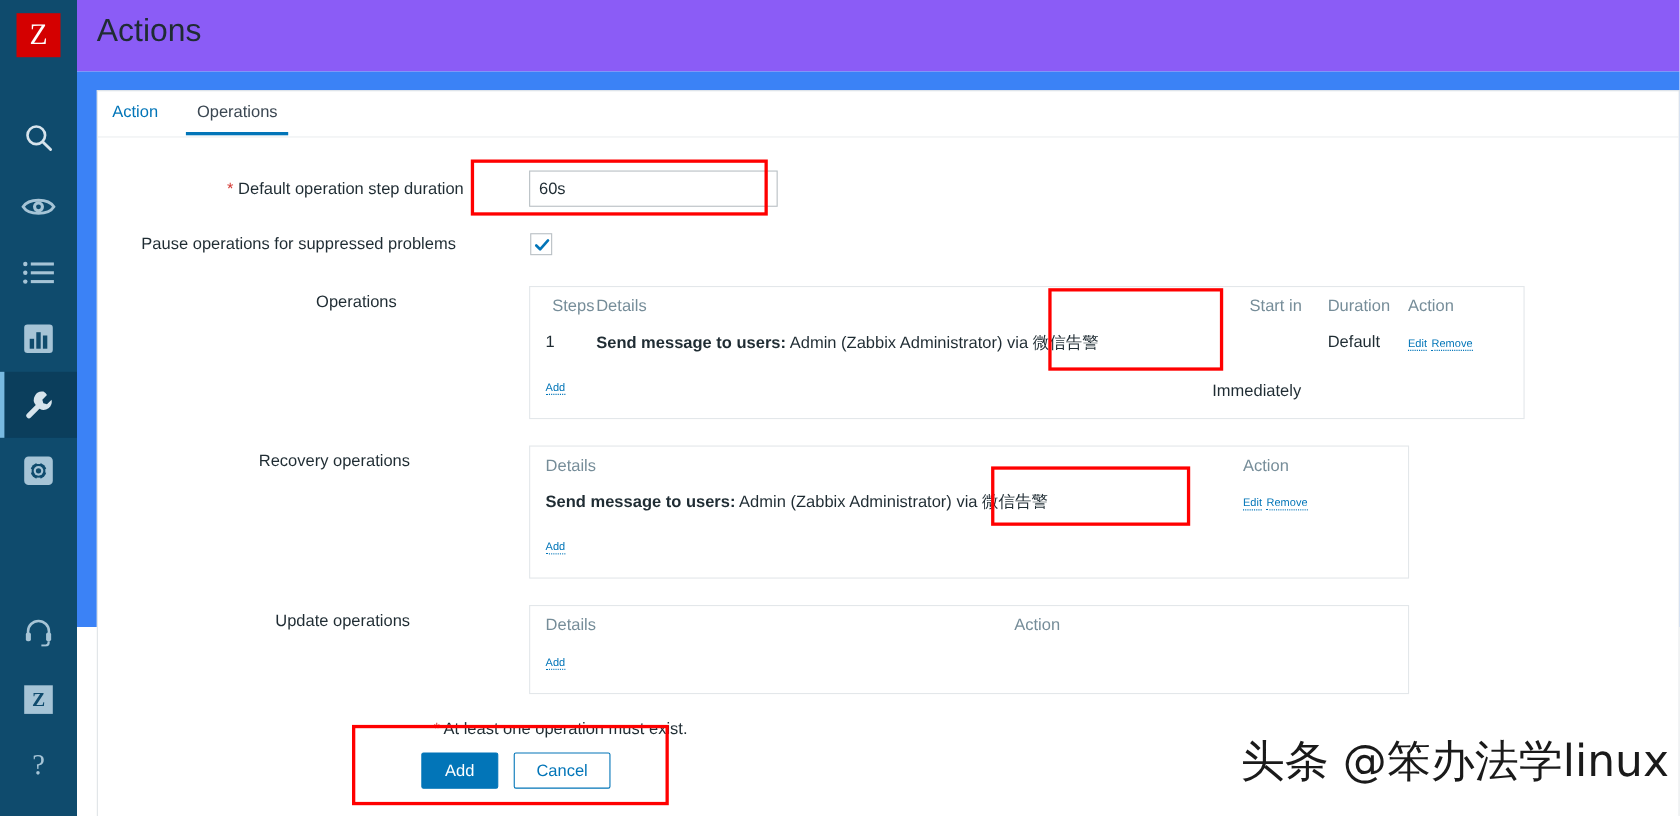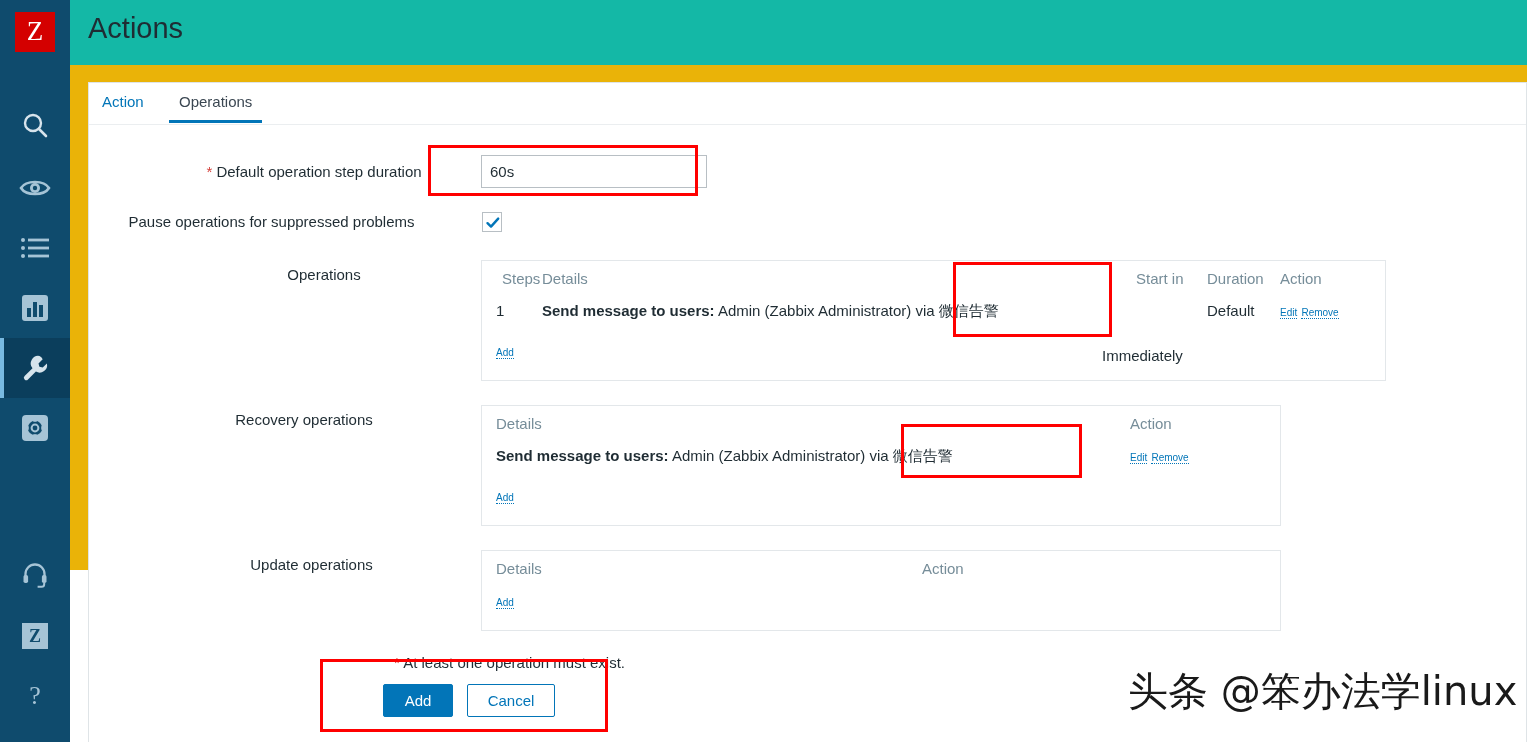--- a/index.html
+++ b/index.html
@@ -53,32 +53,32 @@
     width: 26px; height: 26px; background: #a6c4d6;
     display: flex; align-items: center; justify-content: center;
     color: #0f4b6d; font-size: 18px; font-weight: bold;
     font-family: "Liberation Serif", serif;
   }
 
   
   .header {
     position: absolute; left: 70px; top: 0;
     width: 1457px; height: 65px;
-    background: #14b8a6;
+    background: #8b5cf6;
   }
   .page-title {
     position: absolute; left: 18px; top: 12px;
     font-size: 29px; color: #1f2c33; font-weight: normal;
   }
 
   
   .content-bg {
     position: absolute; left: 70px; top: 65px;
     width: 1457px; height: 505px;
-    background: #eab308;
+    background: #3b82f6;
   }
   .card {
     position: absolute; left: 18px; top: 17px;
     width: 1439px; height: 660px;
     background: #ffffff;
     border: 1px solid #dfe4e7;
     border-bottom: none;
   }
 
   

